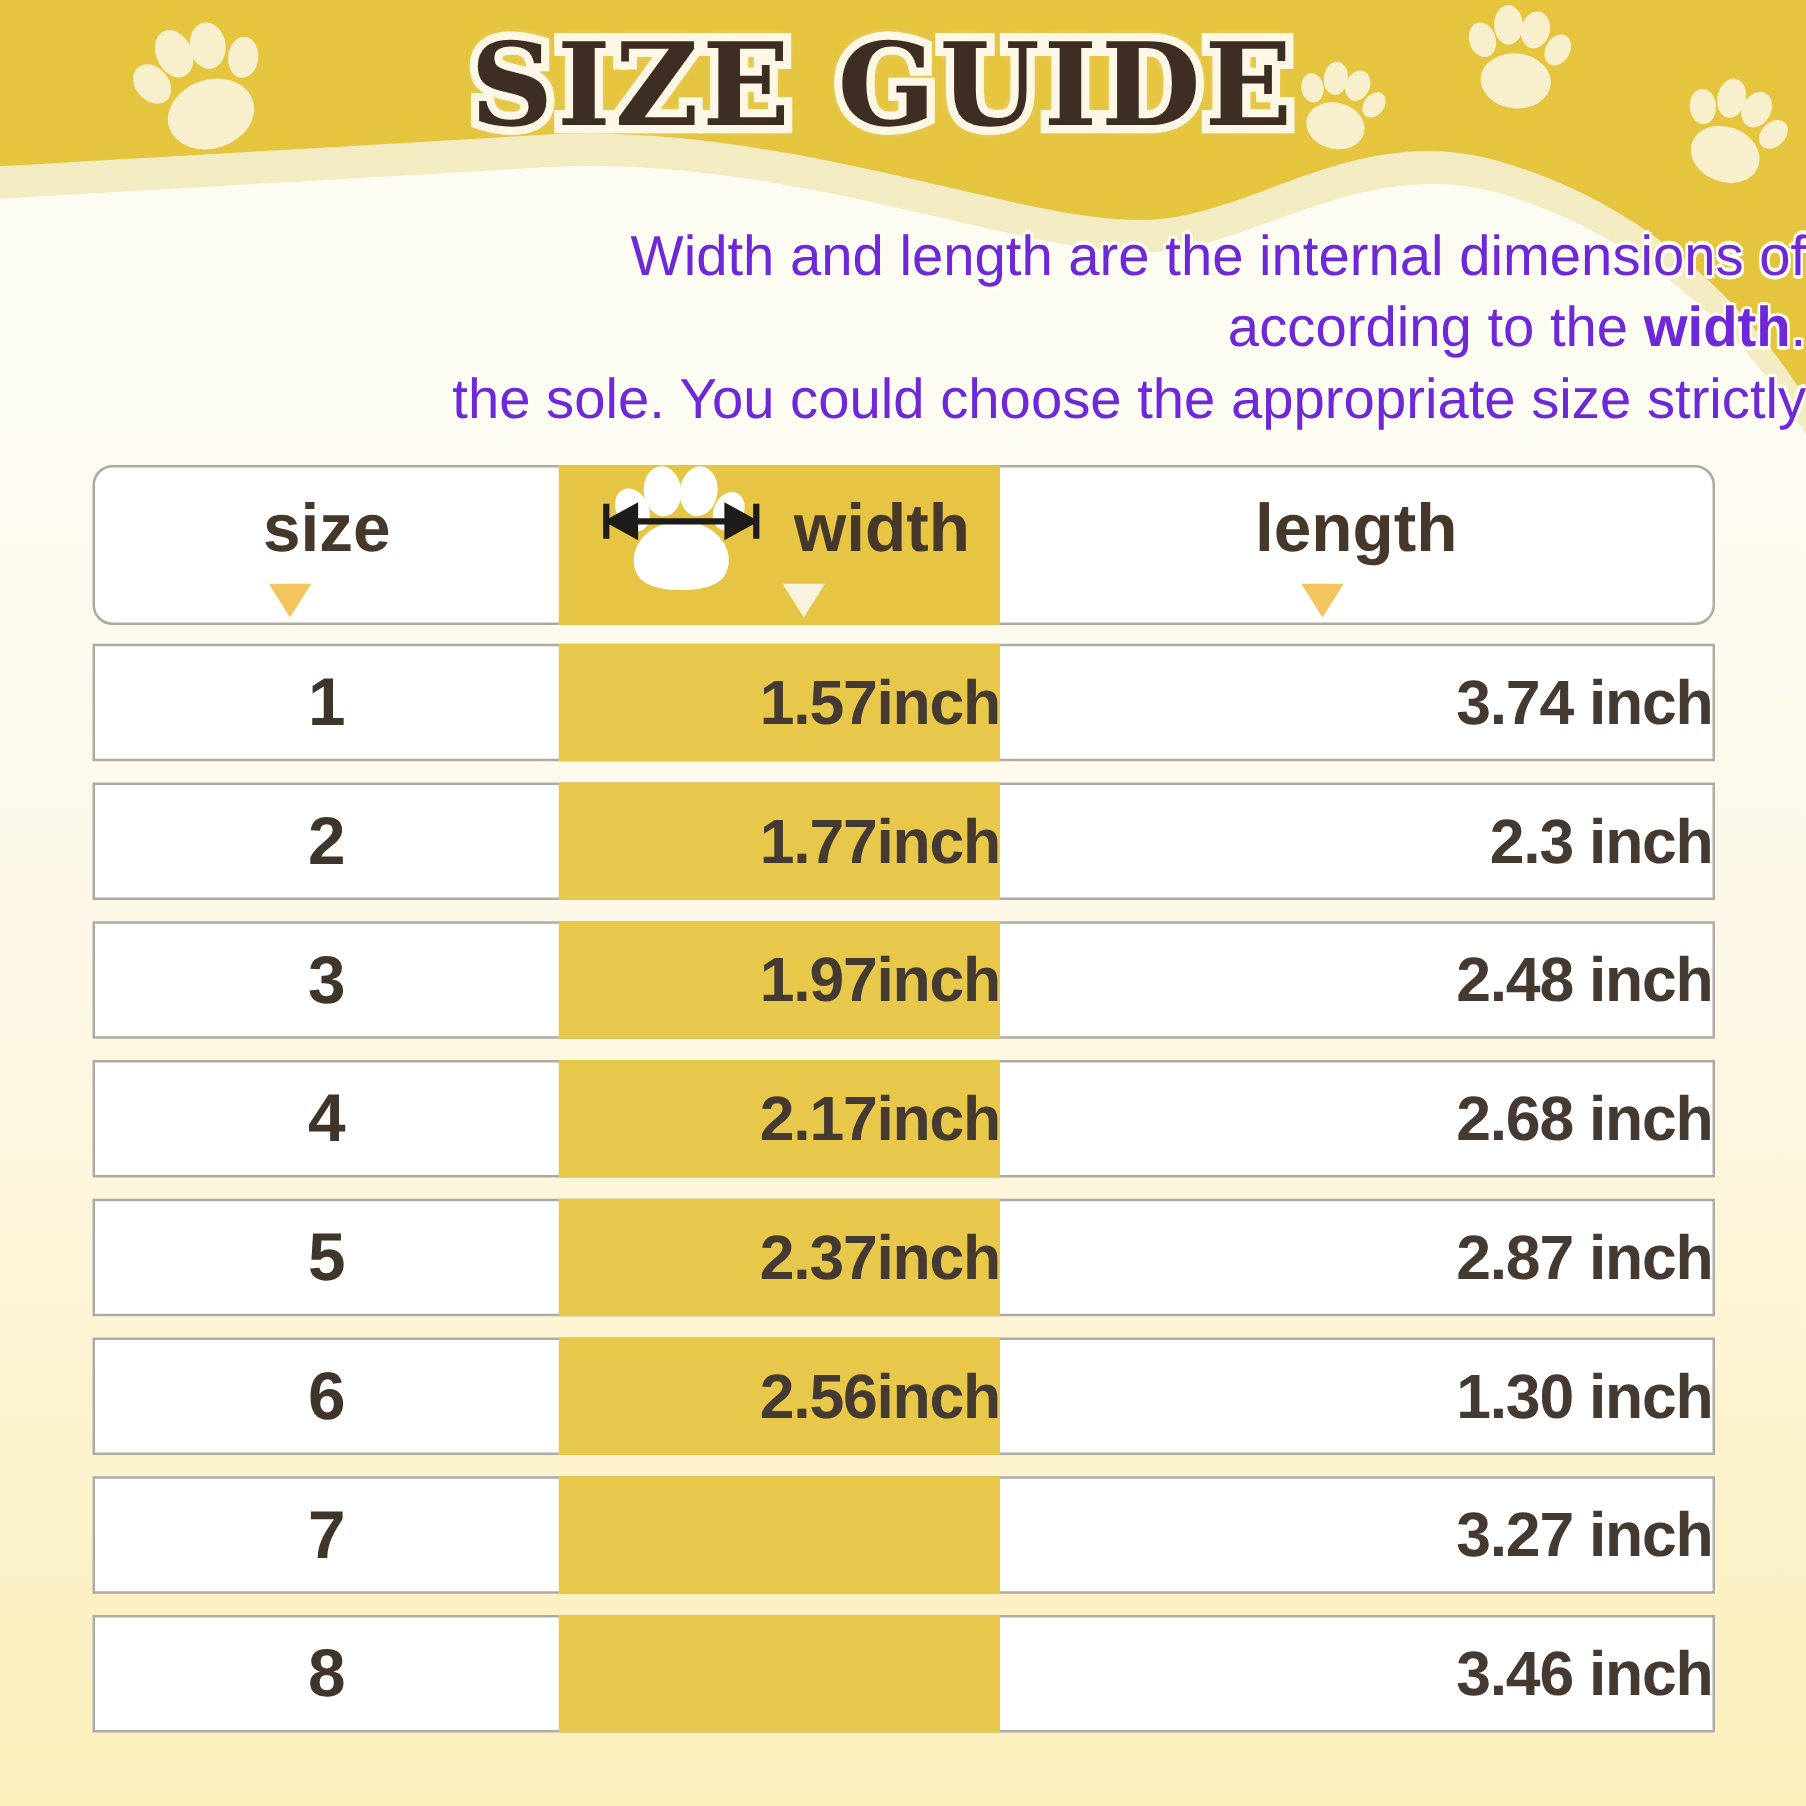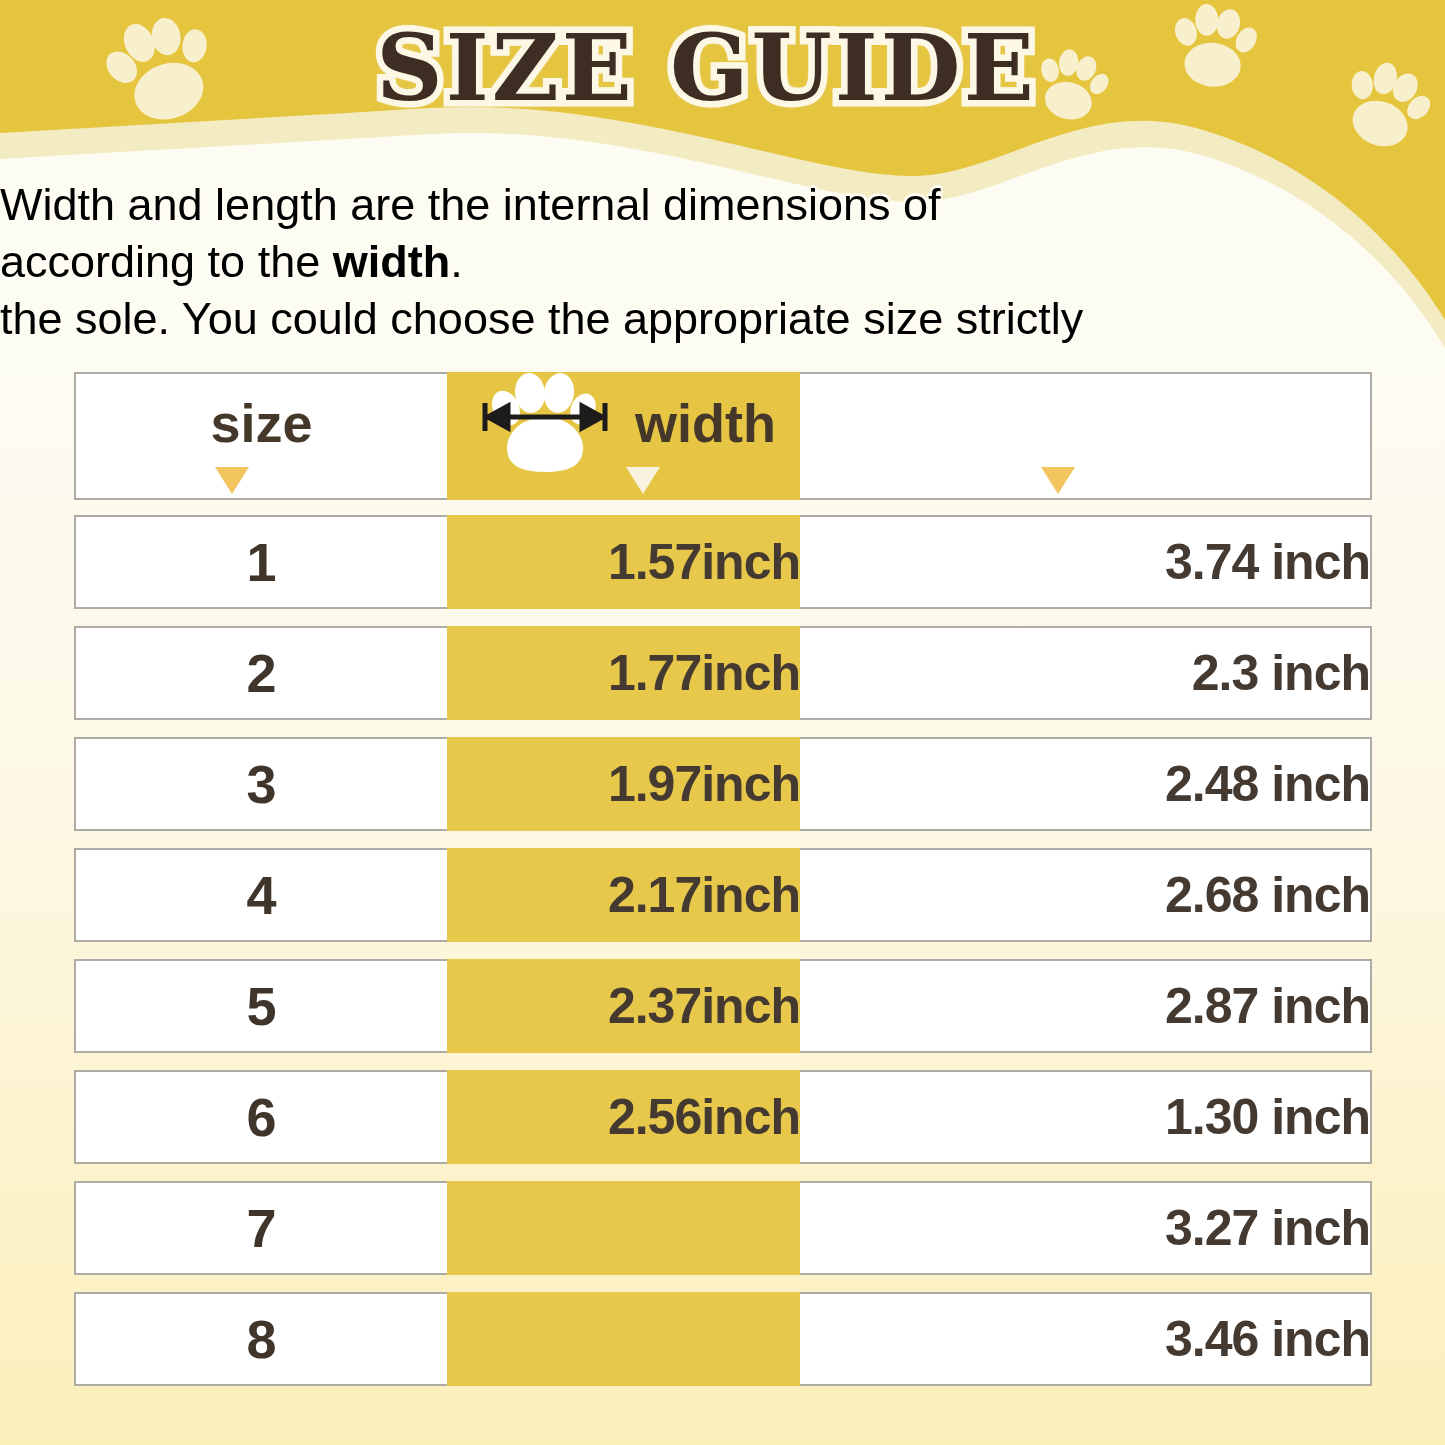--- a/index.html
+++ b/index.html
@@ -18,34 +18,34 @@
     -webkit-text-stroke: 13px #fdf7e6; paint-order: stroke fill;
     text-shadow:
       0 0 10px #fdf7e6, 4px 4px 0 #fdf7e6, -4px -4px 0 #fdf7e6,
       4px -4px 0 #fdf7e6, -4px 4px 0 #fdf7e6, 6px 0 0 #fdf7e6,
       -6px 0 0 #fdf7e6, 0 6px 0 #fdf7e6, 0 -6px 0 #fdf7e6;
     transform: translateX(-16px);
   }
 
   .intro {
     position: absolute; top: 176px; left: 0; width: 100%;
-    text-align: left; z-index: 2;
-    font-size: 45px; line-height: 57px; color: #000000;
+    text-align: right; z-index: 2;
+    font-size: 45px; line-height: 57px; color: #6d28d9;
     text-shadow: 2px 2px 0 #fffdf3, -2px -2px 0 #fffdf3, 2px -2px 0 #fffdf3,
                  -2px 2px 0 #fffdf3, 0 3px 0 #fffdf3, 0 -3px 0 #fffdf3;
   }
   .intro b { font-weight: 700; }
 
   .size-table { position: absolute; left: 74px; top: 372px; width: 1298px; z-index: 2; }
   .thead, .trow {
     box-sizing: border-box; position: relative;
     background: #ffffff; border: 2px solid #aeaba4;
     display: flex; align-items: center;
   }
-  .thead { height: 128px; }
+  .thead { height: 128px; border-radius: 16px; }
   .trow { height: 94px; margin-top: 17px; }
   .trow.first { margin-top: 15px; }
 
   .band { position: absolute; left: 371px; width: 353px; top: -2px; bottom: -2px; background: #e7c84a; z-index: 0; }
   .thead .band { background: #e5c543; }
 
   .cell { position: relative; z-index: 1; text-align: center; }
   .c1 { width: 371px; }
   .c2 { width: 353px; }
   .c3 { flex: 1; }
@@ -114,20 +114,21 @@
         <g stroke="#1e1c1a" stroke-width="5" fill="#1e1c1a">
           <line x1="12" y1="32" x2="12" y2="60"></line>
           <line x1="132" y1="32" x2="132" y2="60"></line>
           <line x1="14" y1="46" x2="130" y2="46"></line>
           <polygon points="15,46 35,35 35,57"></polygon>
           <polygon points="129,46 109,35 109,57"></polygon>
         </g>
       </svg>
       <span class="hlabel">width</span>
     </div>
+    <div class="cell c3 hlabel">length</div>
     <div class="tri tri-size"></div>
     <div class="tri tri-width"></div>
     <div class="tri tri-length"></div>
   </div>
 
   <div class="trow first">
     <div class="band"></div>
     <div class="cell c1 num">1</div>
     <div class="cell c2 val">1.57inch</div>
     <div class="cell c3 val">3.74 inch</div>

